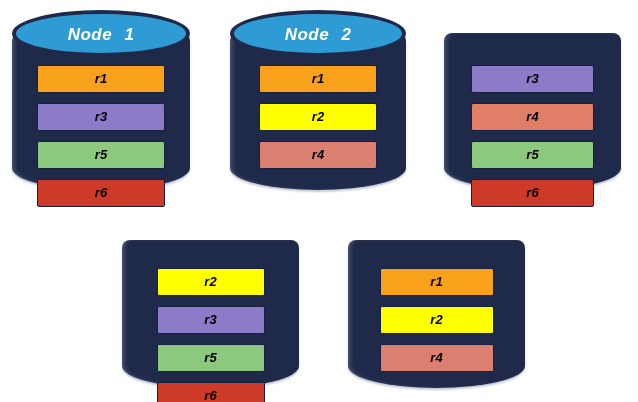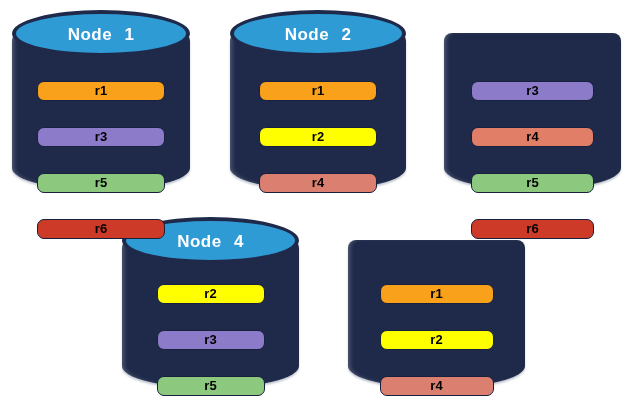--- a/index.html
+++ b/index.html
@@ -1,15 +1,15 @@
 <!DOCTYPE html>
 <html style="--background: #FFFFFF; --cylinder-body: #1F2A4B; --cylinder-top: #2F9BD5; --title-text: #FFFFFF; --bar-text: #000000;"><head>
 <meta charset="utf-8">
 <style>
-  * { margin: 0; padding: 0; box-sizing: border-box; }
+  * { margin: 0; padding: 0; box-sizing: border-box; font-style: italic; }
   html, body { background: #fff; }
   body {
     font-family: "Liberation Sans", "DejaVu Sans", sans-serif;
     width: 638px; height: 402px;
   }
   .canvas {
     position: relative;
     width: 638px; height: 402px;
     background: var(--background, #FFFFFF);
     overflow: hidden;
@@ -50,29 +50,28 @@
   .bars {
     position: absolute;
     left: 0; right: 0;
     display: flex; flex-direction: column; align-items: center;
     gap: 10px;
     z-index: 3;
   }
   .row1 .bars { top: 55px; }
   .row2 .bars { top: 51px; }
   .bar {
-    height: 20px;
+    height: 28px;
     border: 1px solid #17203C;
-    border-radius: 7px;
+    border-radius: 2px;
     display: flex; align-items: center; justify-content: center;
     color: var(--bar-text, #000000);
     font-size: 13px;
     font-weight: bold;
     line-height: 16px;
-    margin-top: 16px;
   }
   .node-1 .bar { width: 128px; }
   .node-2 .bar { width: 118px; }
   .node-3 .bar { width: 123px; }
   .node-4 .bar { width: 108px; }
   .node-5 .bar { width: 114px; }
 </style>
 </head>
 <body>
 
@@ -108,23 +107,20 @@
     <div class="bars">
       <div class="bar" style="background: rgb(140, 123, 200);">r3</div>
       <div class="bar" style="background: rgb(224, 126, 104);">r4</div>
       <div class="bar" style="background: rgb(140, 200, 126);">r5</div>
       <div class="bar" style="background: rgb(206, 58, 40);">r6</div>
     </div>
   </div>
 
   <div class="node node-4 row2">
     <div class="cyl-body"></div>
-    <div class="cyl-top">
-      <span class="node-title">Node 4</span>
-    </div>
     <div class="bars">
       <div class="bar" style="background: rgb(255, 255, 0);">r2</div>
       <div class="bar" style="background: rgb(140, 123, 200);">r3</div>
       <div class="bar" style="background: rgb(140, 200, 126);">r5</div>
       <div class="bar" style="background: rgb(206, 58, 40);">r6</div>
     </div>
   </div>
 
   <div class="node node-5 row2">
     <div class="cyl-body"></div>

